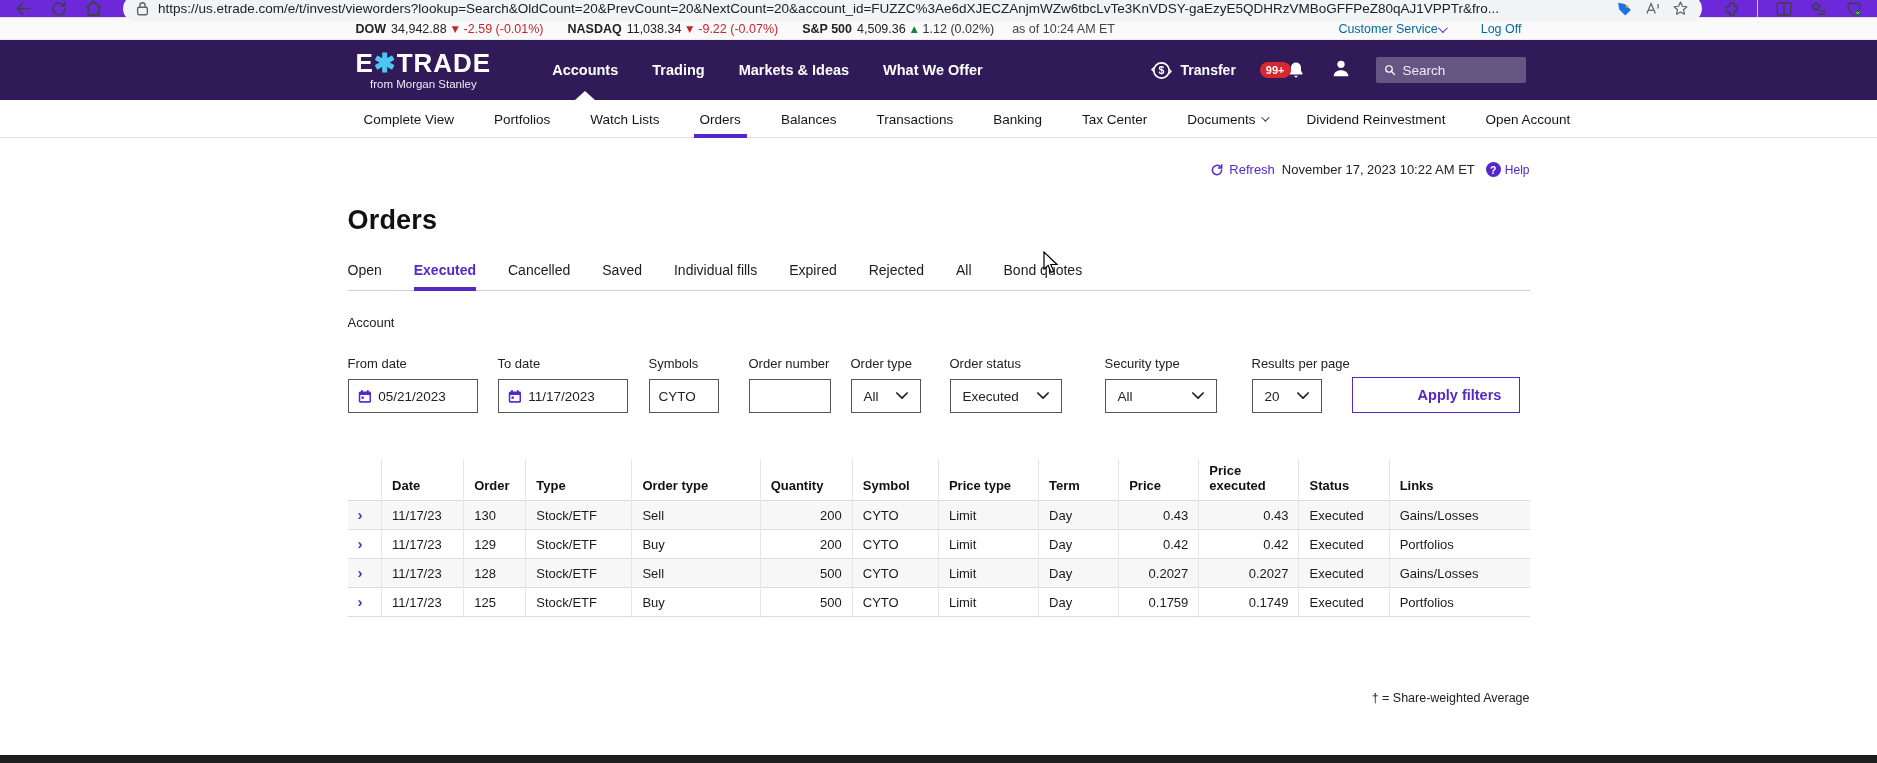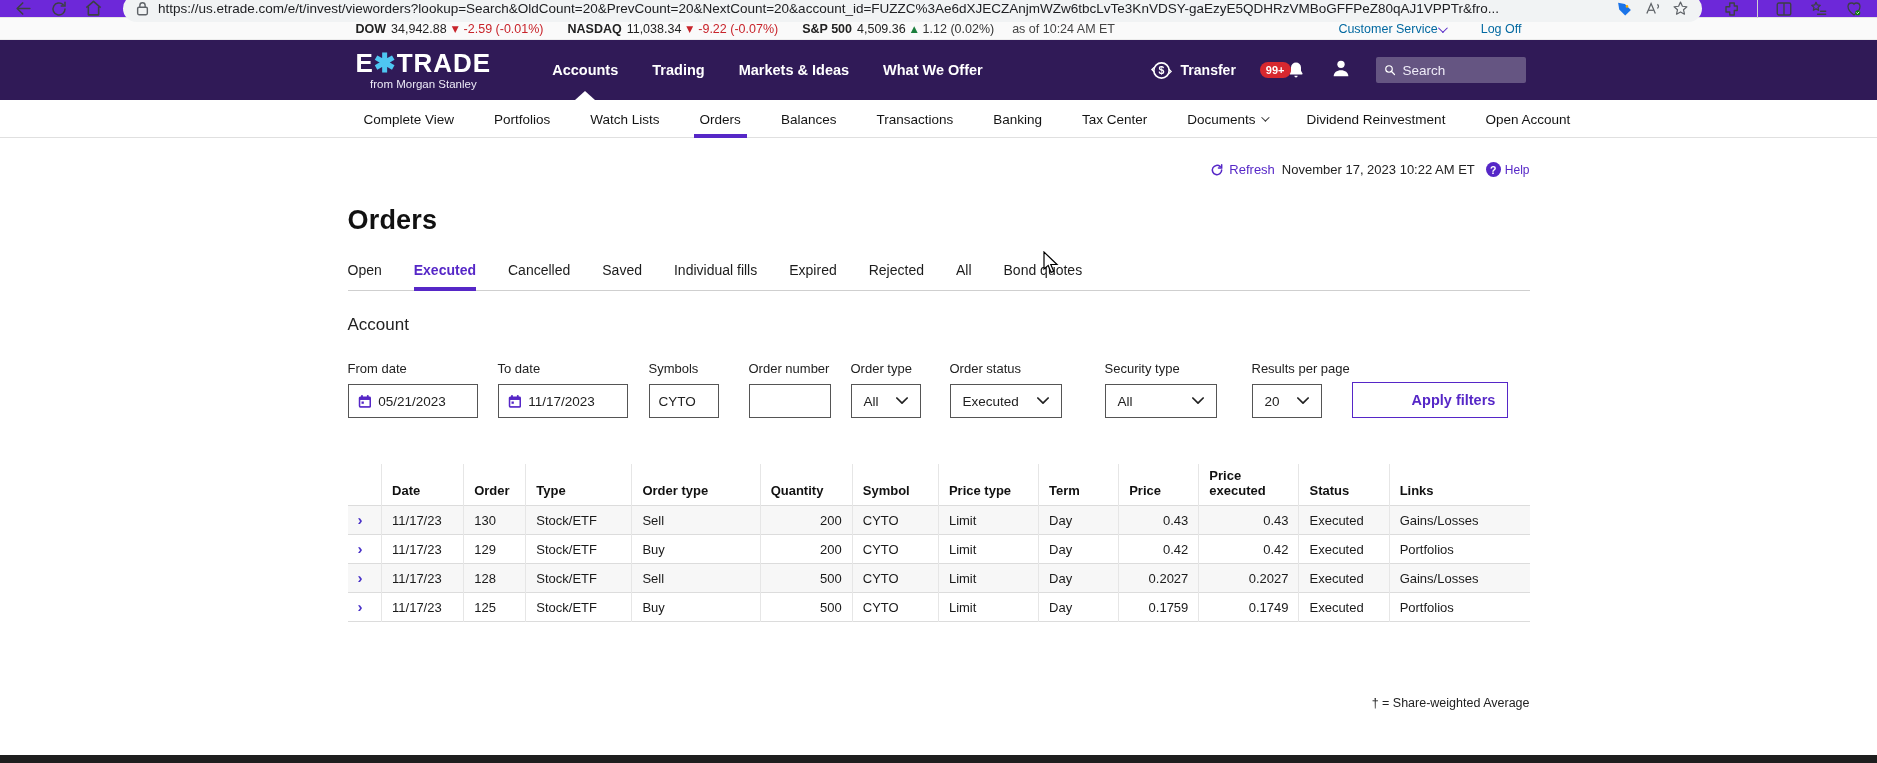--- a/index.html
+++ b/index.html
@@ -65,39 +65,39 @@
   .timestamp { color: #222; }
   .help-link { color: #5627c7; font-size: 12px; cursor: pointer; display: flex; align-items: center; gap: 4px; margin-left: 4px; }
   .help-circle { width: 15px; height: 15px; border-radius: 50%; background: #5627c7; color: #fff; font-size: 10.5px; font-weight: bold; display: flex; align-items: center; justify-content: center; }
 
   .page-title { font-size: 27px; font-weight: bold; color: #111; margin-top: 28px; letter-spacing: 0.2px; }
 
   .tabs { display: flex; gap: 32px; margin-top: 26px; border-bottom: 1px solid #cfcfcf; font-size: 14px; }
   .tab { padding-bottom: 9px; color: #1c1c1c; cursor: pointer; border-bottom: 4px solid transparent; margin-bottom: -1px; white-space: nowrap; }
   .tab.active { color: #5627c7; font-weight: bold; border-bottom-color: #5627c7; }
 
-  .account-label { margin-top: 24px; font-size: 17px; color: #222; }
+  .account-label { margin-top: 24px; font-size: 13px; color: #222; }
   .fake-select { border: 1px solid #555; background: #fff; display: flex; align-items: center; justify-content: space-between; padding: 0 12px; cursor: pointer; font-size: 13.5px; color: #222; }
   .account-select { width: 368px; height: 36px; margin-top: 8px; font-size: 14px; }
 
   .filters { display: flex; margin-top: 26px; align-items: flex-start; }
   .filter { display: flex; flex-direction: column; }
   .filter-label { font-size: 13px; color: #222; margin-bottom: 8px; white-space: nowrap; }
   .field { border: 1px solid #555; height: 34px; display: flex; align-items: center; padding: 0 9px; gap: 7px; background: #fff; }
   .field input { border: none; outline: none; font-size: 13.5px; color: #222; width: 100%; font-family: "Liberation Sans", sans-serif; background: transparent; }
   .filter .fake-select { height: 34px; }
   .w-from { width: 130px; margin-right: 20px; }
   .w-to { width: 130px; margin-right: 21px; }
   .w-sym { width: 70px; margin-right: 30px; }
   .w-num { width: 82px; margin-right: 20px; }
   .w-otype { width: 70px; margin-right: 29px; }
   .w-ostatus { width: 112px; margin-right: 43px; }
   .w-sectype { width: 112px; margin-right: 35px; }
   .w-results { width: 70px; margin-right: 30px; }
-  .apply-btn { width: 156px; height: 36px; margin-top: 21px; background: #fff; border: 1.5px solid #5627c7; color: #5627c7; font-weight: bold; font-size: 14.5px; cursor: pointer; font-family: "Liberation Sans", sans-serif; padding-left: 48px; }
+  .apply-btn { width: 168px; height: 36px; margin-top: 21px; background: #fff; border: 1.5px solid #5627c7; color: #5627c7; font-weight: bold; font-size: 14.5px; cursor: pointer; font-family: "Liberation Sans", sans-serif; padding-left: 48px; }
 
   
   .orders-table { width: 100%; border-collapse: collapse; margin-top: 46px; font-size: 13px; table-layout: fixed; }
   .orders-table th { font-weight: bold; color: #111; text-align: left; vertical-align: bottom; padding: 4px 10px 7px; }
   .orders-table td { padding: 6px 10px; color: #1a1a1a; }
   .orders-table th + th, .orders-table td + td { border-left: 1px solid #e6e6e6; }
   .orders-table tbody tr { border-top: 1px solid #dcdcdc; border-bottom: 1px solid #dcdcdc; }
   .orders-table tbody tr:nth-child(odd) { background: #f7f7f7; }
   .orders-table tbody tr:nth-child(even) { background: #fff; }
   .num { text-align: right; }

